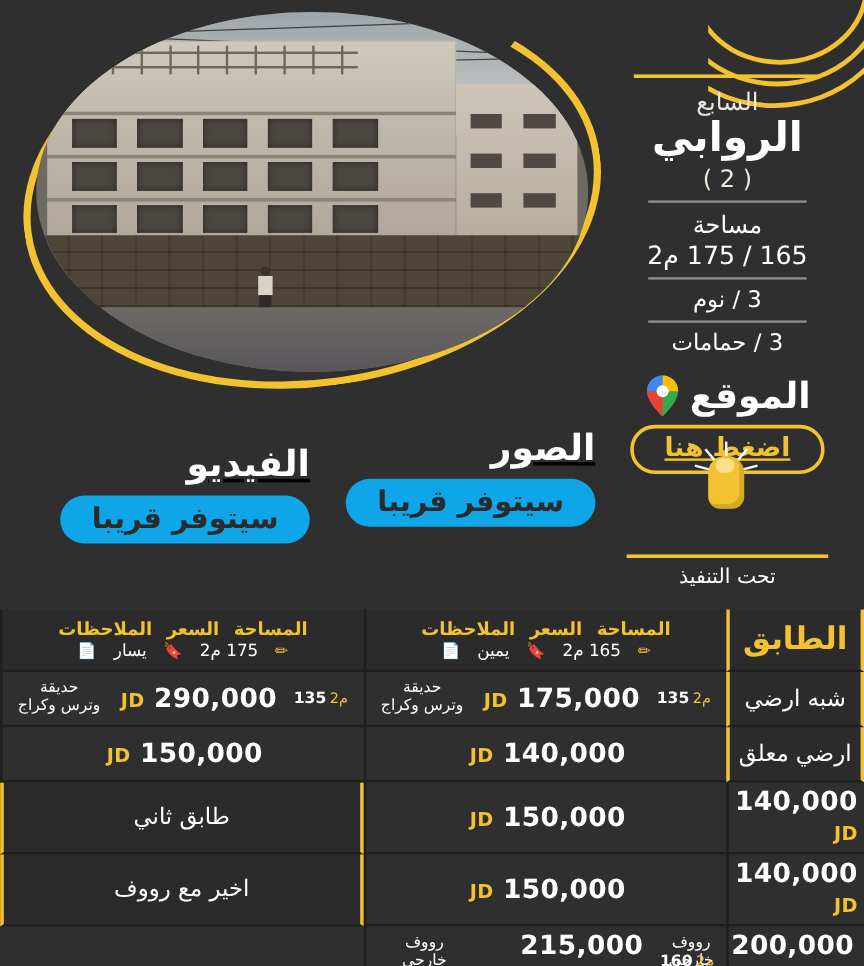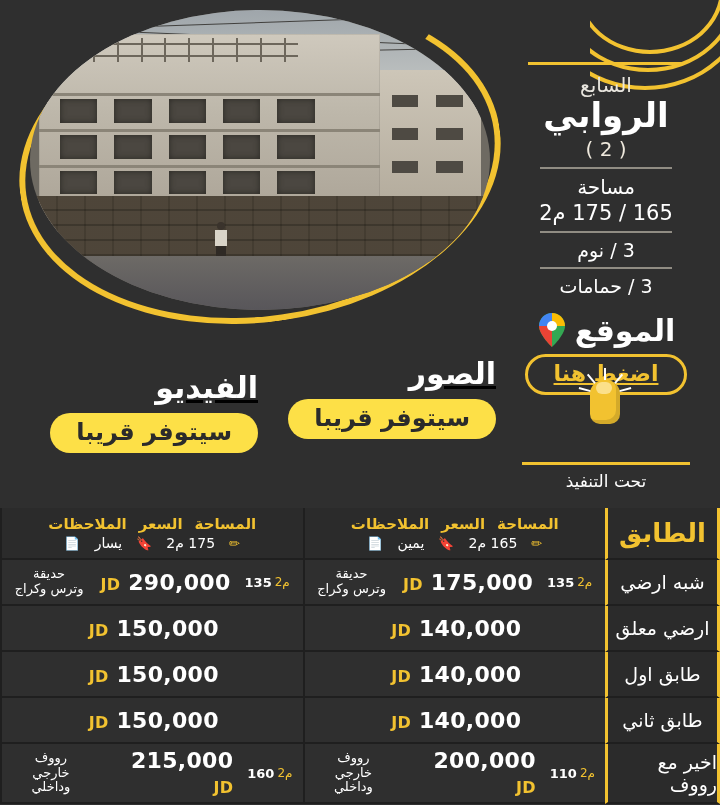--- a/index.html
+++ b/index.html
@@ -208,21 +208,21 @@
   
   .media { position: absolute; left: 0; top: 370px; width: 506px; height: 130px; }
   .media .group { position: absolute; text-align: right; text-decoration: underline; }
   .media .g-video { right: 248px; top: 0; width: 250px; }
   .media .g-photos { right: 10px; top: -14px; width: 250px; }
   .media .heading { font-size: 30px; font-weight: bold; color: #ffffff; }
   .pill {
     display: inline-block;
     margin-top: 8px;
     padding: 5px 26px 7px 26px;
-    background: #fde047;
+    background: #0ea5e9;
     border-radius: 20px;
     color: #2b2b2b; font-size: 24px; font-weight: bold;
   }
 
   
   .table {
     position: absolute; left: 0; right: 0; top: 508px;
     display: grid;
     grid-template-columns: 115px 1fr 1fr;
     gap: 0;
@@ -470,21 +470,20 @@
         <span class="cur">JD</span>
       </span>
     </div>
     <div class="cell data-cell row-b sep-v">
       <span class="price">
         <span>150,000</span>
         <span class="cur">JD</span>
       </span>
     </div>
 
-    <div class="cell floor-cell">طابق اول</div>
     <div class="cell data-cell row-a sep-v">
       <span class="price">
         <span>140,000</span>
         <span class="cur">JD</span>
       </span>
     </div>
     <div class="cell data-cell row-a sep-v">
       <span class="price">
         <span>150,000</span>
         <span class="cur">JD</span>

